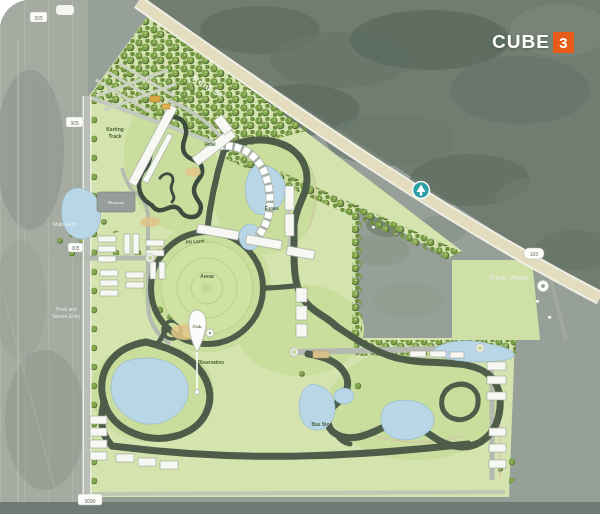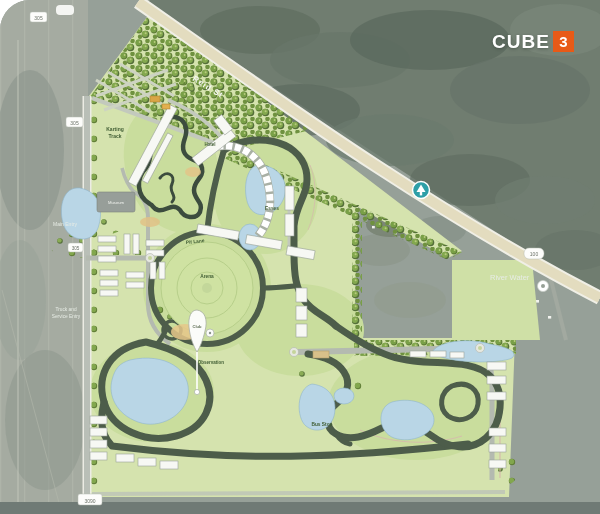--- a/index.html
+++ b/index.html
@@ -4,21 +4,21 @@
 <style>
   html,body{margin:0;padding:0;background:#ffffff;}
   .frame{position:relative;width:600px;height:514px;background:#ffffff;}
   .map-canvas{position:absolute;left:0;top:0;width:600px;height:514px;
     border-radius:30px 0 0 0;overflow:hidden;}
   svg{display:block;}
   svg text{font-family:"Liberation Sans","DejaVu Sans",sans-serif;}
   .plan-label{fill:#3f5c33;font-weight:bold;}
   .sat-label{fill:#e7ece5;}
   .pill-text{fill:#6b7268;text-anchor:middle;}
-  .logo{position:absolute;left:492px;top:31px;display:flex;align-items:flex-start;gap:3px;
+  .logo{position:absolute;left:492px;top:31px;display:flex;align-items:flex-end;gap:3px;
     font-family:"Liberation Sans","DejaVu Sans",sans-serif;}
   .logo .brand{color:#ffffff;font-size:19px;font-weight:bold;letter-spacing:1px;
     text-shadow:0 1px 3px rgba(40,50,45,.45);}
   .logo .badge{width:21px;height:21px;background:#e85a17;color:#ffffff;display:flex;
     align-items:center;justify-content:center;font-size:15px;font-weight:bold;}
 </style>
 </head>
 <body>
 
 <div class="frame">

